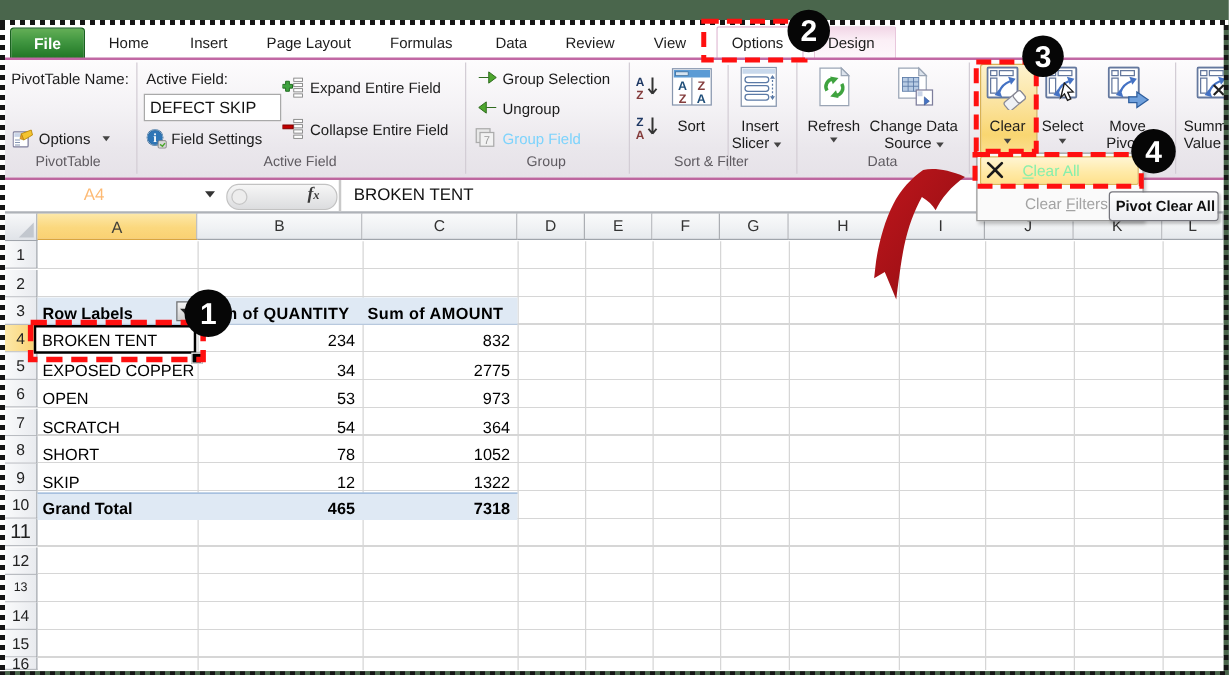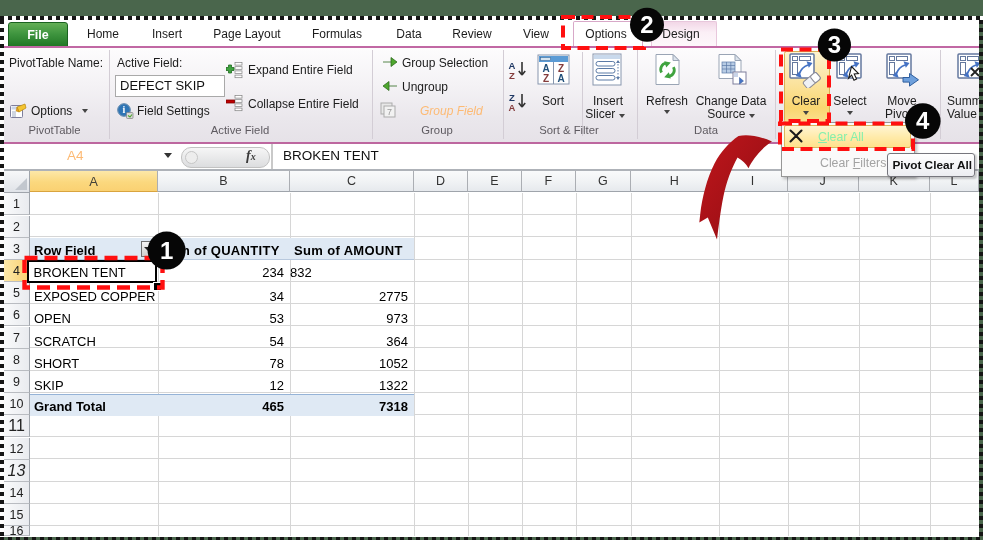--- a/index.html
+++ b/index.html
@@ -105,21 +105,21 @@
     <div class="ab t12" style="left:402px;top:55.5px;">Group Selection</div>
     <svg class="ab" style="left:382px;top:79px;" width="16" height="14" viewBox="0 0 16 14">
         <path d="M15 7 h-8 v-4.5 l-6 4.5 l6 4.5 v-4.5" fill="#4EA72E" stroke="#2E6B1E" stroke-width="0.8"></path>
       </svg>
     <div class="ab t12" style="left:402px;top:79.5px;">Ungroup</div>
     <svg class="ab" style="left:380px;top:102px;" width="17" height="16" viewBox="0 0 17 16">
         <rect x="1" y="1" width="11" height="11" fill="#E8E8E8" stroke="#ABABAB"></rect>
         <rect x="4" y="4" width="11" height="11" fill="#F2F2F2" stroke="#ABABAB"></rect>
         <text x="9.5" y="13" font-size="9" fill="#9B9B9B" text-anchor="middle" font-family="Liberation Sans,sans-serif">7</text>
       </svg>
-    <div class="ab t12" style="left:420px;top:103.5px;color:#fdba74;font-style:italic;">Group Field</div>
+    <div class="ab t12" style="left:402px;top:103.5px;color:#7dd3fc;">Group Field</div>
 
     <svg class="ab" style="left:507px;top:60px;" width="24" height="20" viewBox="0 0 24 20">
         <text x="5" y="9" font-size="9.5" font-weight="bold" fill="#1F3864" text-anchor="middle" font-family="Liberation Sans,sans-serif">A</text>
         <text x="5" y="19" font-size="9.5" font-weight="bold" fill="#843C3C" text-anchor="middle" font-family="Liberation Sans,sans-serif">Z</text>
         <path d="M15 2 v13 M15 15 l-3.2 -4 M15 15 l3.2 -4" stroke="#333" stroke-width="1.6" fill="none"></path>
       </svg>
     <svg class="ab" style="left:507px;top:92px;" width="24" height="20" viewBox="0 0 24 20">
         <text x="5" y="9" font-size="9.5" font-weight="bold" fill="#1F3864" text-anchor="middle" font-family="Liberation Sans,sans-serif">Z</text>
         <text x="5" y="19" font-size="9.5" font-weight="bold" fill="#843C3C" text-anchor="middle" font-family="Liberation Sans,sans-serif">A</text>
         <path d="M15 2 v13 M15 15 l-3.2 -4 M15 15 l3.2 -4" stroke="#333" stroke-width="1.6" fill="none"></path>
@@ -258,21 +258,21 @@
     <div class="ab" style="left:4px;top:237.7px;width:25px;height:21.2px;background:linear-gradient(90deg,#F9FAFB,#E9EBEF);border-right:1px solid #9FA4AB;color:#333;border-bottom:1px solid #B9BCC1;font-size:12.5px;color:#222;text-align:center;line-height:22px;">3</div>
     <div class="ab" style="left:4px;top:259.9px;width:25px;height:21.2px;background:linear-gradient(90deg,#FDE8A8,#FAD172);border-right:1px solid #D9A43F;color:#3F3000;border-bottom:1px solid #B9BCC1;font-size:12.5px;color:#222;text-align:center;line-height:22px;">4</div>
     <div class="ab" style="left:4px;top:282.1px;width:25px;height:21.2px;background:linear-gradient(90deg,#F9FAFB,#E9EBEF);border-right:1px solid #9FA4AB;color:#333;border-bottom:1px solid #B9BCC1;font-size:12.5px;color:#222;text-align:center;line-height:22px;">5</div>
     <div class="ab" style="left:4px;top:304.3px;width:25px;height:21.2px;background:linear-gradient(90deg,#F9FAFB,#E9EBEF);border-right:1px solid #9FA4AB;color:#333;border-bottom:1px solid #B9BCC1;font-size:12.5px;color:#222;text-align:center;line-height:22px;">6</div>
     <div class="ab" style="left:4px;top:326.5px;width:25px;height:21.2px;background:linear-gradient(90deg,#F9FAFB,#E9EBEF);border-right:1px solid #9FA4AB;color:#333;border-bottom:1px solid #B9BCC1;font-size:12.5px;color:#222;text-align:center;line-height:22px;">7</div>
     <div class="ab" style="left:4px;top:348.7px;width:25px;height:21.2px;background:linear-gradient(90deg,#F9FAFB,#E9EBEF);border-right:1px solid #9FA4AB;color:#333;border-bottom:1px solid #B9BCC1;font-size:12.5px;color:#222;text-align:center;line-height:22px;">8</div>
     <div class="ab" style="left:4px;top:370.9px;width:25px;height:21.2px;background:linear-gradient(90deg,#F9FAFB,#E9EBEF);border-right:1px solid #9FA4AB;color:#333;border-bottom:1px solid #B9BCC1;font-size:12.5px;color:#222;text-align:center;line-height:22px;">9</div>
     <div class="ab" style="left:4px;top:393.1px;width:25px;height:21.2px;background:linear-gradient(90deg,#F9FAFB,#E9EBEF);border-right:1px solid #9FA4AB;color:#333;border-bottom:1px solid #B9BCC1;font-size:12.5px;color:#222;text-align:center;line-height:22px;">10</div>
     <div class="ab" style="left:4px;top:415.3px;width:25px;height:21.2px;background:linear-gradient(90deg,#F9FAFB,#E9EBEF);border-right:1px solid #9FA4AB;color:#333;border-bottom:1px solid #B9BCC1;font-size:16px;color:#222;text-align:center;line-height:22px;">11</div>
     <div class="ab" style="left:4px;top:437.5px;width:25px;height:21.2px;background:linear-gradient(90deg,#F9FAFB,#E9EBEF);border-right:1px solid #9FA4AB;color:#333;border-bottom:1px solid #B9BCC1;font-size:12.5px;color:#222;text-align:center;line-height:22px;">12</div>
-    <div class="ab" style="left:4px;top:459.7px;width:25px;height:21.2px;background:linear-gradient(90deg,#F9FAFB,#E9EBEF);border-right:1px solid #9FA4AB;color:#333;border-bottom:1px solid #B9BCC1;font-size:16px;color:#222;text-align:center;line-height:22px;font-style:italic;">13</div>
+    <div class="ab" style="left:4px;top:459.7px;width:25px;height:21.2px;background:linear-gradient(90deg,#F9FAFB,#E9EBEF);border-right:1px solid #9FA4AB;color:#333;border-bottom:1px solid #B9BCC1;font-size:10px;color:#222;text-align:center;line-height:22px;">13</div>
     <div class="ab" style="left:4px;top:481.9px;width:25px;height:21.2px;background:linear-gradient(90deg,#F9FAFB,#E9EBEF);border-right:1px solid #9FA4AB;color:#333;border-bottom:1px solid #B9BCC1;font-size:12.5px;color:#222;text-align:center;line-height:22px;">14</div>
     <div class="ab" style="left:4px;top:504.1px;width:25px;height:21.2px;background:linear-gradient(90deg,#F9FAFB,#E9EBEF);border-right:1px solid #9FA4AB;color:#333;border-bottom:1px solid #B9BCC1;font-size:12.5px;color:#222;text-align:center;line-height:22px;">15</div>
     <div class="ab" style="left:4px;top:526.3px;width:25px;height:9.2px;background:linear-gradient(90deg,#F9FAFB,#E9EBEF);border-right:1px solid #9FA4AB;color:#333;border-bottom:1px solid #B9BCC1;font-size:12.5px;color:#222;text-align:center;line-height:10px;">16</div>
     </div>
 
     <div class="ab" style="left:30px;top:193.3px;width:949px;height:343.2px;background:repeating-linear-gradient(180deg,transparent 0 21.2px,#D6D6D6 21.2px 22.2px);"></div>
 
     <div id="vlines">
     <div class="ab" style="left:158px;top:193.3px;width:1px;height:343.2px;background:#D6D6D6;"></div>
     <div class="ab" style="left:290px;top:193.3px;width:1px;height:343.2px;background:#D6D6D6;"></div>
@@ -284,27 +284,27 @@
     <div class="ab" style="left:718.5px;top:193.3px;width:1px;height:343.2px;background:#D6D6D6;"></div>
     <div class="ab" style="left:787.5px;top:193.3px;width:1px;height:343.2px;background:#D6D6D6;"></div>
     <div class="ab" style="left:858.5px;top:193.3px;width:1px;height:343.2px;background:#D6D6D6;"></div>
     <div class="ab" style="left:930px;top:193.3px;width:1px;height:343.2px;background:#D6D6D6;"></div>
     </div>
 
     <div class="ab" style="left:30px;top:238.2px;width:384px;height:20.7px;background:#DFE9F4;border-bottom:1px solid #B8C9DE;"></div>
     <div class="ab" style="left:30px;top:393.6px;width:384px;height:21.2px;background:#DFE9F4;border-top:1.2px solid #95B3D7;"></div>
 
     <div id="cells">
-    <div class="ab" style="left:34px;top:243.2px;font-weight:bold;line-height:16px;">Row Field</div>
+    <div class="ab" style="left:34px;top:243.2px;font-weight:bold;line-height:16px;">Row Labels</div>
     <div class="ab" style="left:140.5px;top:240.9px;width:15px;height:14.5px;background:linear-gradient(180deg,#F5F5F5,#CFCFCF);border:1px solid #707070;"></div>
     <span class="ab" style="left:144px;top:246.7px;width:0;height:0;border-left:4px solid transparent;border-right:4px solid transparent;border-top:4.5px solid #222;"></span>
     <div class="ab" style="left:161px;top:243.2px;font-weight:bold;line-height:16px;letter-spacing:0.3px;">Sum of QUANTITY</div>
     <div class="ab" style="left:294px;top:243.2px;font-weight:bold;line-height:16px;letter-spacing:0.35px;">Sum of AMOUNT</div>
     <div class="ab" style="left:158px;top:265.4px;width:126px;text-align:right;line-height:16px;">234</div>
-    <div class="ab" style="left:290px;top:265.4px;width:118px;text-align:left;line-height:16px;">832</div>
+    <div class="ab" style="left:290px;top:265.4px;width:118px;text-align:right;line-height:16px;">832</div>
     <div class="ab" style="left:34px;top:289.1px;line-height:16px;">EXPOSED COPPER</div>
     <div class="ab" style="left:158px;top:289.1px;width:126px;text-align:right;line-height:16px;">34</div>
     <div class="ab" style="left:290px;top:289.1px;width:118px;text-align:right;line-height:16px;">2775</div>
     <div class="ab" style="left:34px;top:311.3px;line-height:16px;">OPEN</div>
     <div class="ab" style="left:158px;top:311.3px;width:126px;text-align:right;line-height:16px;">53</div>
     <div class="ab" style="left:290px;top:311.3px;width:118px;text-align:right;line-height:16px;">973</div>
     <div class="ab" style="left:34px;top:333.5px;line-height:16px;">SCRATCH</div>
     <div class="ab" style="left:158px;top:333.5px;width:126px;text-align:right;line-height:16px;">54</div>
     <div class="ab" style="left:290px;top:333.5px;width:118px;text-align:right;line-height:16px;">364</div>
     <div class="ab" style="left:34px;top:355.7px;line-height:16px;">SHORT</div>

